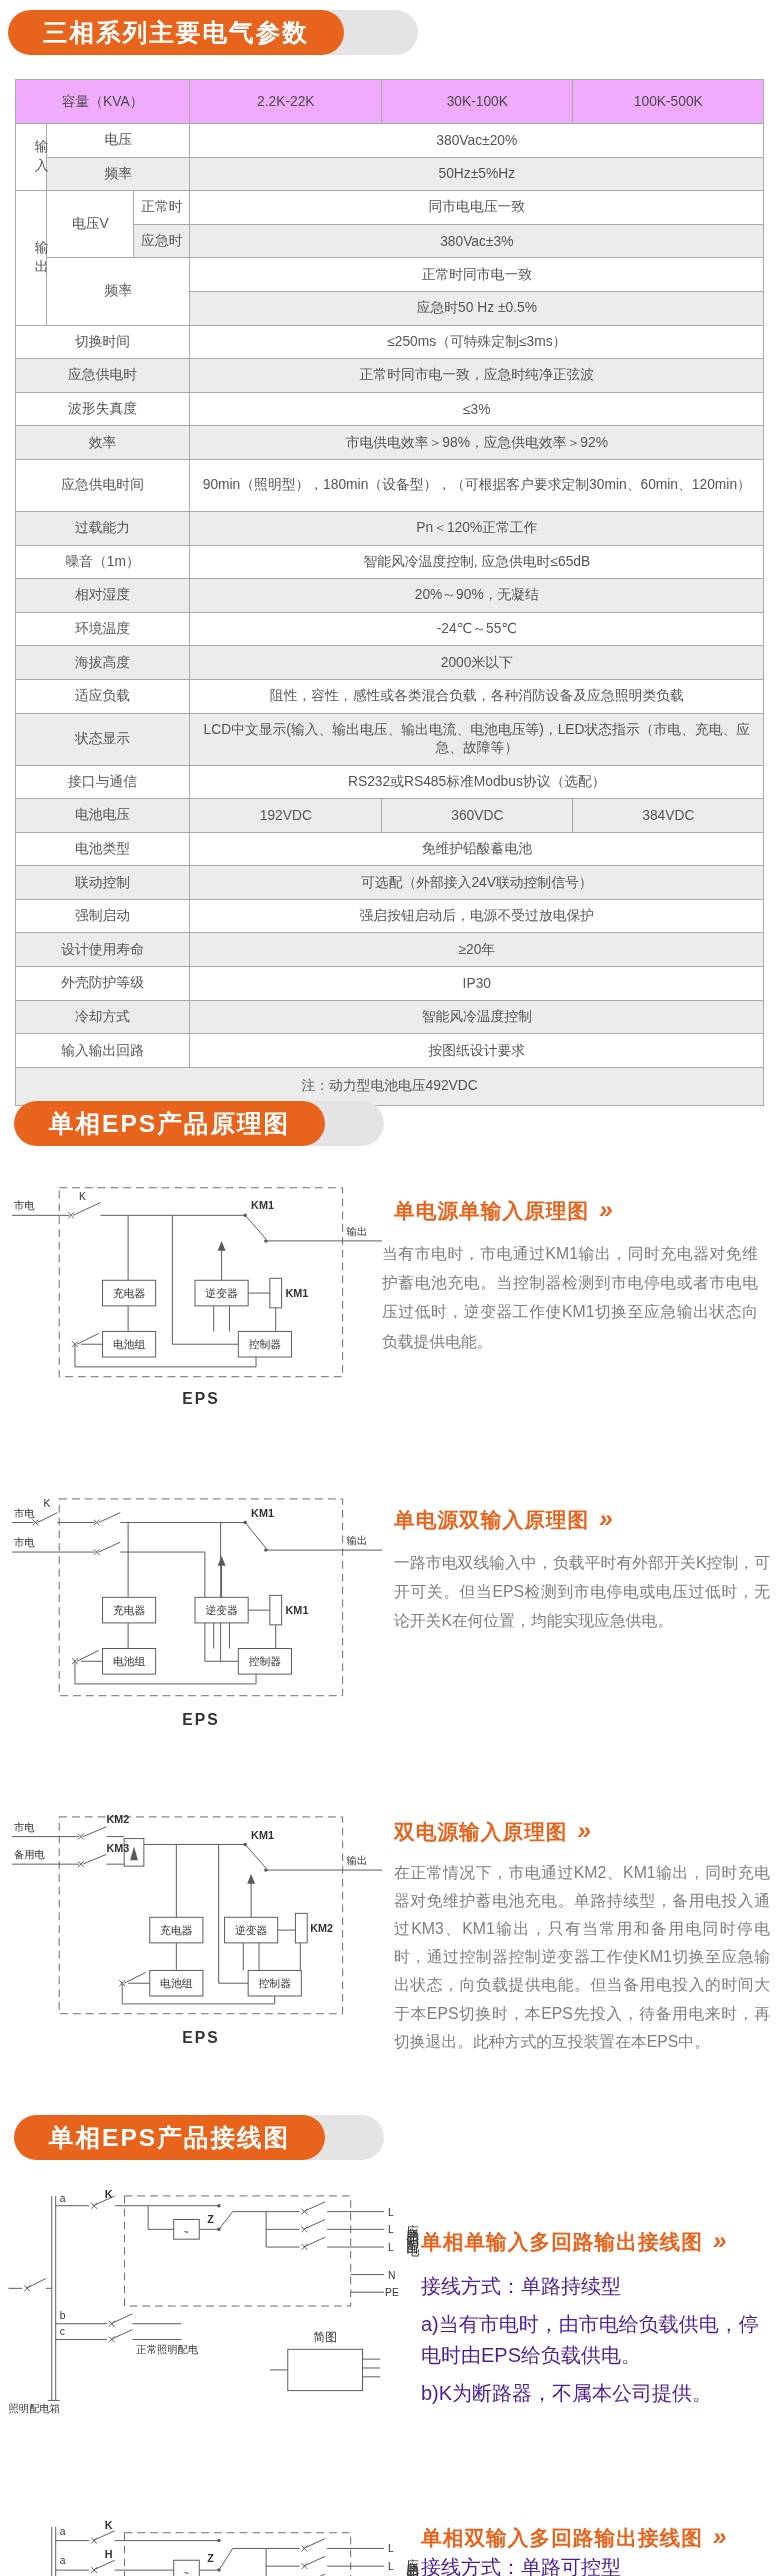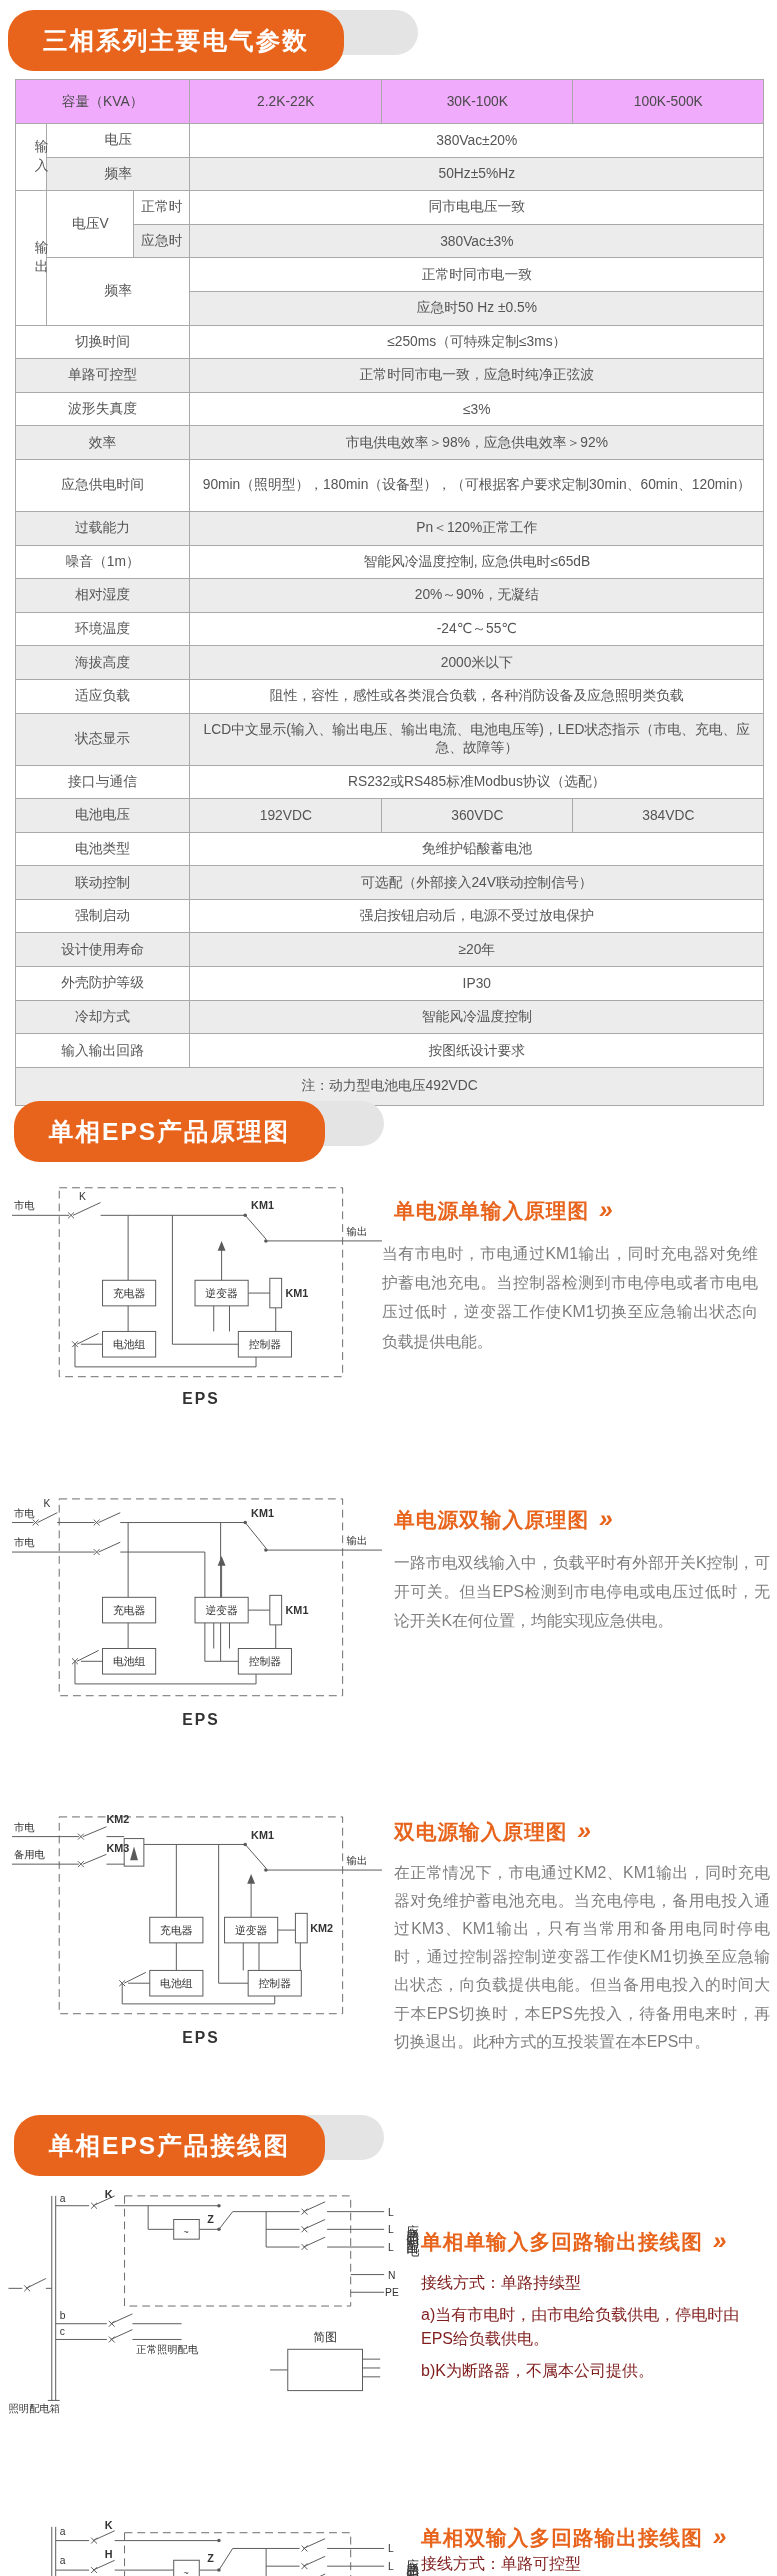--- a/index.html
+++ b/index.html
@@ -1,32 +1,32 @@
 <!DOCTYPE html>
 <html><head>
 <meta charset="utf-8">
 <style>
 html,body{margin:0;padding:0}
 body{width:778px;height:2576px;position:relative;overflow:hidden;background:#fff;
   font-family:"Liberation Sans","DejaVu Sans",sans-serif;}
 .pill{position:absolute;z-index:1;background:#E8641C;color:#fff;font-size:24.6px;font-weight:bold;
-  line-height:45px;height:45px;padding:8px 35px;border-radius:25.6px;letter-spacing:2px;white-space:nowrap}
+  line-height:45px;height:45px;padding:0 35px;border-radius:25.6px;letter-spacing:2px;white-space:nowrap}
 .pill-shadow{position:absolute;height:45px;border-radius:25.6px;background:#E4E4E4;z-index:0}
 .spec{position:absolute;left:14.8px;top:79px;width:748px;border-collapse:collapse;table-layout:fixed;
   font-size:13.8px;color:#555;text-align:center}
 .spec th,.spec td{border:1px solid #A9A9A9;font-weight:normal;padding:2px 5.9px;background:#fff;height:28.6px}
 .spec tr.hd th{background:#f0abfc;color:#4a4a4a;height:39px}
 .spec tr.alt td{background:#ECECEC}
 .spec td.grp{background:#fff;width:31.5px;word-break:break-all;line-height:1.35;padding:2px 19px}
 .spec tr.tall td{height:47px}
 .spec tr.note td{height:33px}
 .btitle{position:absolute;color:#E8641C;font-size:20.7px;font-weight:bold;letter-spacing:1px;white-space:nowrap}
 .btitle .arrow{font-size:24.6px;font-style:italic;margin-left:9.8px;font-weight:900;letter-spacing:-2px}
 .bpara{position:absolute;color:#7E7E7E;font-size:15.8px;line-height:1.85;text-align:justify}
-.wlines{position:absolute;color:#7f1d1d;font-size:16px}
+.wlines{position:absolute;color:#4c1d95;font-size:20px}
 .wlines p{margin:0 0 6.9px;line-height:1.55}
 .diag{position:absolute}
 .diag path,.diag rect,.diag line{stroke:#5a5a5a;stroke-width:1;fill:none}
 .diag rect.box{fill:#fff}
 .diag rect.dash{stroke:#6a6a6a;stroke-dasharray:8 5}
 .diag circle{fill:#5a5a5a;stroke:none}
 .diag polygon{fill:#5a5a5a;stroke:none}
 .diag text{font-family:"Liberation Sans","DejaVu Sans",sans-serif;font-size:11px;fill:#333;stroke:none}
 .diag text.lbl{font-weight:bold}
 .diag text.mid{text-anchor:middle}
@@ -80,21 +80,21 @@
   <td colspan="3">正常时同市电一致</td>
 </tr>
 <tr class="alt">
   <td colspan="3">应急时50 Hz ±0.5%</td>
 </tr>
 <tr>
         <td colspan="3">切换时间</td>
         <td colspan="3">≤250ms（可特殊定制≤3ms）</td>
       </tr>
 <tr class="alt">
-        <td colspan="3">单路可控型</td>
+        <td colspan="3">应急供电时</td>
         <td colspan="3">正常时同市电一致，应急时纯净正弦波</td>
       </tr>
 <tr>
         <td colspan="3">波形失真度</td>
         <td colspan="3">≤3%</td>
       </tr>
 <tr class="alt">
         <td colspan="3">效率</td>
         <td colspan="3">市电供电效率＞98%，应急供电效率＞92%</td>
       </tr>
@@ -282,21 +282,21 @@
   <text x="303" y="127" class="lbl">KM2</text>
   <text x="167" y="129" class="mid">充电器</text>
   <text x="243" y="129" class="mid">逆变器</text>
   <text x="167" y="183" class="mid">电池组</text>
   <text x="267" y="183" class="mid">控制器</text>
   <text x="192" y="240" class="cap">EPS</text>
 </svg>
 <div class="btitle" style="left:394px;top:1817px">
   <span>双电源输入原理图</span><span class="arrow">»</span>
 </div>
-<div class="bpara" style="left:394px;top:1859px;width:376px;line-height:1.78">在正常情况下，市电通过KM2、KM1输出，同时充电器对免维护蓄电池充电。当充电停电，备用电投入通过KM3、KM1输出，只有当常用和备用电同时停电时，通过控制器控制逆变器工作使KM1切换至应急输出状态，向负载提供电能。但当备用电投入的时间大于本EPS切换时，本EPS先投入，待备用电来时，再切换退出。此种方式的互投装置在本EPS中。</div>
+<div class="bpara" style="left:394px;top:1859px;width:376px;line-height:1.78">在正常情况下，市电通过KM2、KM1输出，同时充电器对免维护蓄电池充电。单路持续型，备用电投入通过KM3、KM1输出，只有当常用和备用电同时停电时，通过控制器控制逆变器工作使KM1切换至应急输出状态，向负载提供电能。但当备用电投入的时间大于本EPS切换时，本EPS先投入，待备用电来时，再切换退出。此种方式的互投装置在本EPS中。</div>
 
 <div class="pill-shadow" style="left:256px;top:2115px;width:128px"></div>
 <div class="pill" style="left:13.8px;top:2115px">单相EPS产品接线图</div>
 
 <svg class="diag" style="left:7.9px;top:2190px" width="414" height="236" viewBox="0 0 420 240">
   <rect class="dash" x="118" y="6" width="230" height="112"></rect>
   <g>
     <path d="M44,6 V214 M48,6 V214 M40,214 H52
              M48,16 H82 M84,13 L90,19 M90,13 L84,19 M86,16 L108,6 M108,16 H214
              M142,16 V40 M142,40 H168 M194,40 H214

